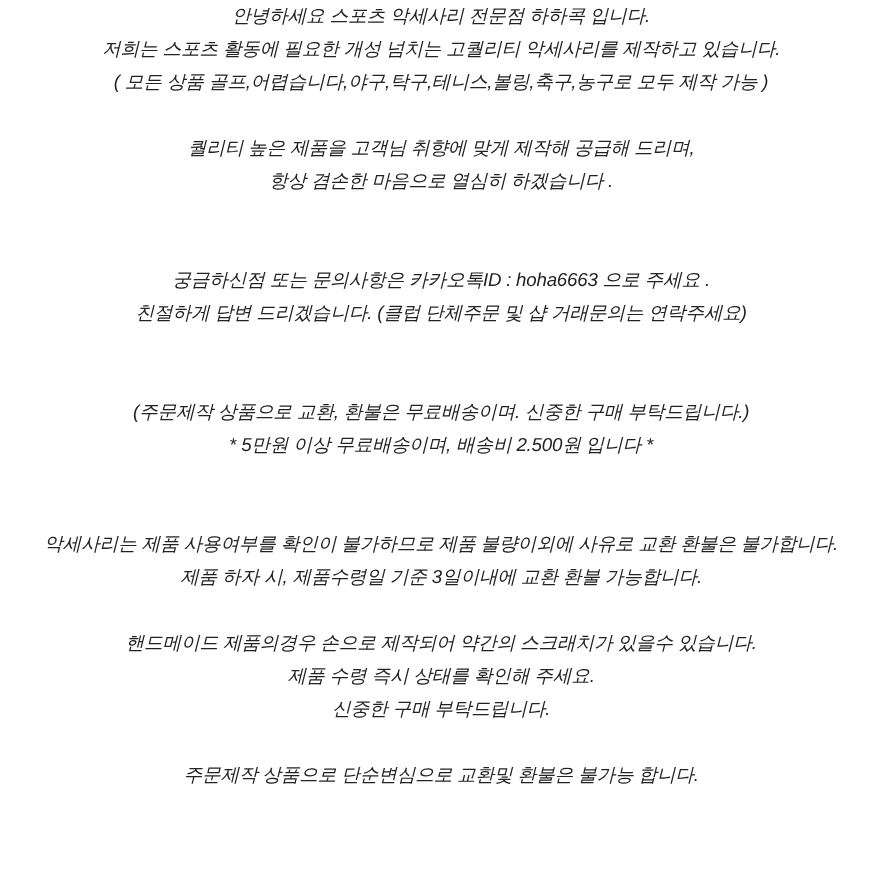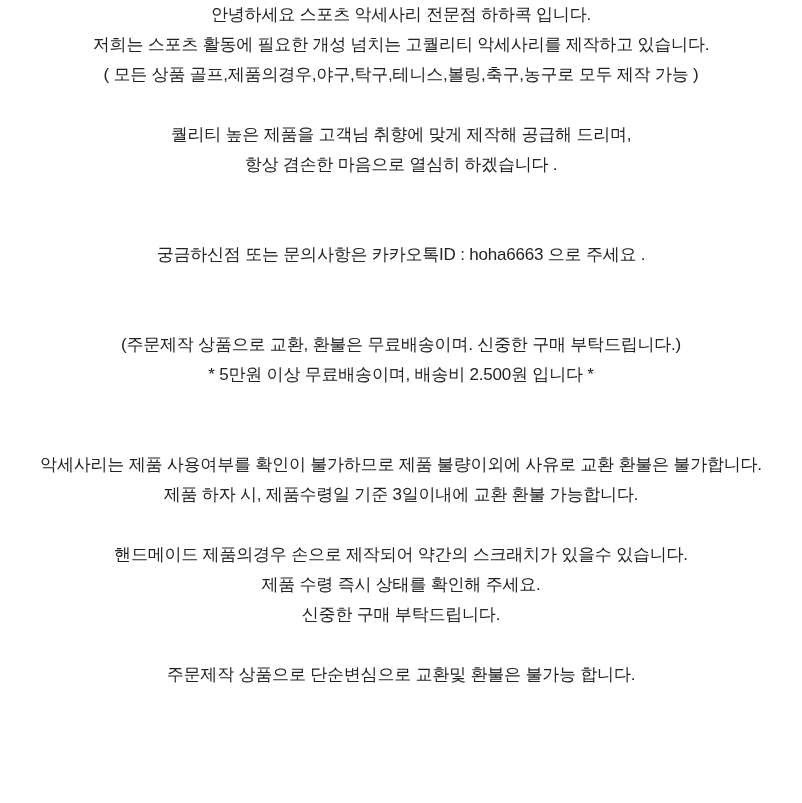--- a/index.html
+++ b/index.html
@@ -20,42 +20,43 @@
     font-size: 17px;
     line-height: 30px;
     font-weight: 400;
     letter-spacing: -0.2px;
   }
   .notice p {
     margin: 0;
     padding: 0;
     white-space: nowrap;
   }
-  section { margin: 0; padding: 0; }
+  section { margin: 0; padding: 0; font-style: italic; }
   .gap-1 { margin-bottom: 30px; }  
   .gap-2 { margin-bottom: 60px; }  
 </style>
 </head>
 <body>
 
 <main class="notice">
 
   <section class="gap-1">
     <p>안녕하세요 스포츠 악세사리 전문점 하하콕 입니다.</p>
     <p>저희는 스포츠 활동에 필요한 개성 넘치는 고퀄리티 악세사리를 제작하고 있습니다.</p>
-    <p>( 모든 상품 골프,제품의경우,야구,탁구,테니스,볼링,축구,농구로 모두 제작 가능 )</p>
+    <p>( 모든 상품 골프,어렵습니다,야구,탁구,테니스,볼링,축구,농구로 모두 제작 가능 )</p>
   </section>
 
   <section class="gap-2">
     <p>퀄리티 높은 제품을 고객님 취향에 맞게 제작해 공급해 드리며,</p>
     <p>항상 겸손한 마음으로 열심히 하겠습니다 .</p>
   </section>
 
   <section class="gap-2">
     <p>궁금하신점 또는 문의사항은 카카오톡ID : hoha6663 으로 주세요 .</p>
+    <p>친절하게 답변 드리겠습니다. (클럽 단체주문 및 샵 거래문의는 연락주세요)</p>
   </section>
 
   <section class="gap-2">
     <p>(주문제작 상품으로 교환, 환불은 무료배송이며. 신중한 구매 부탁드립니다.)</p>
     <p>* 5만원 이상 무료배송이며, 배송비 2.500원 입니다 *</p>
   </section>
 
   <section class="gap-1">
     <p>악세사리는 제품 사용여부를 확인이 불가하므로 제품 불량이외에 사유로 교환 환불은 불가합니다.</p>
     <p>제품 하자 시, 제품수령일 기준 3일이내에 교환 환불 가능합니다.</p>

